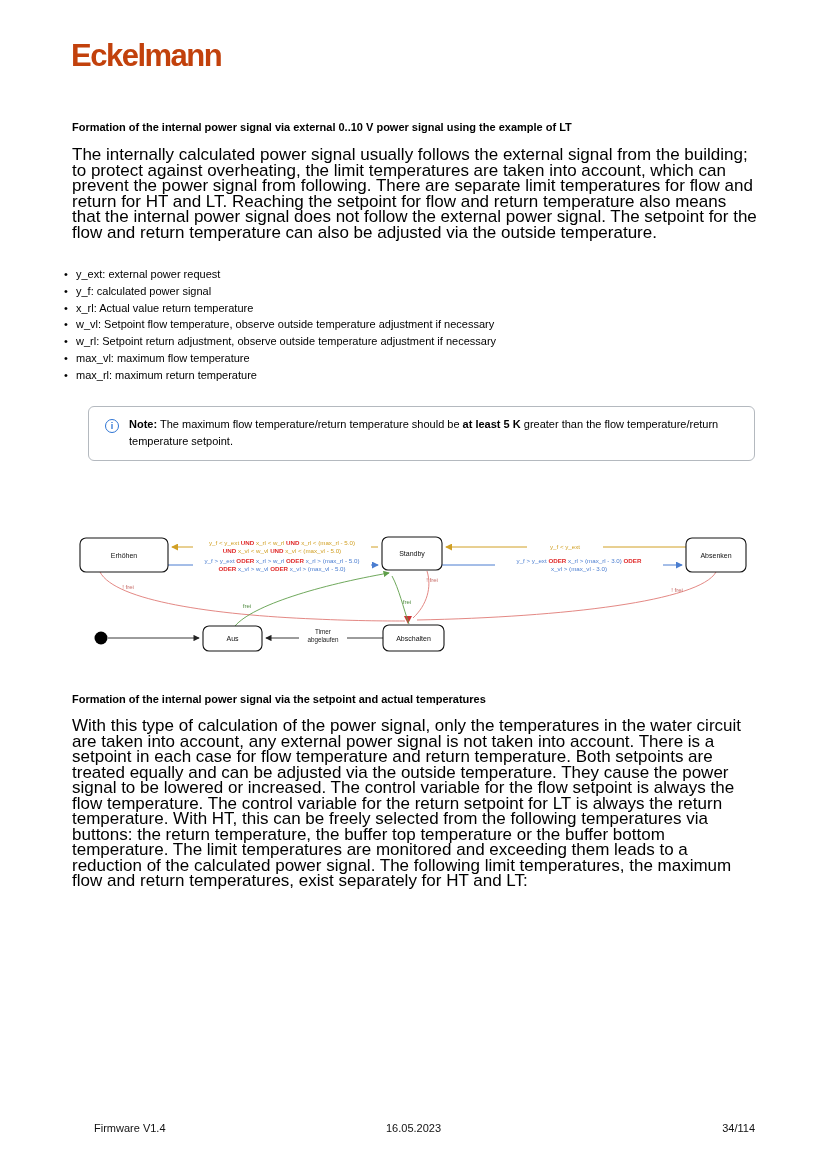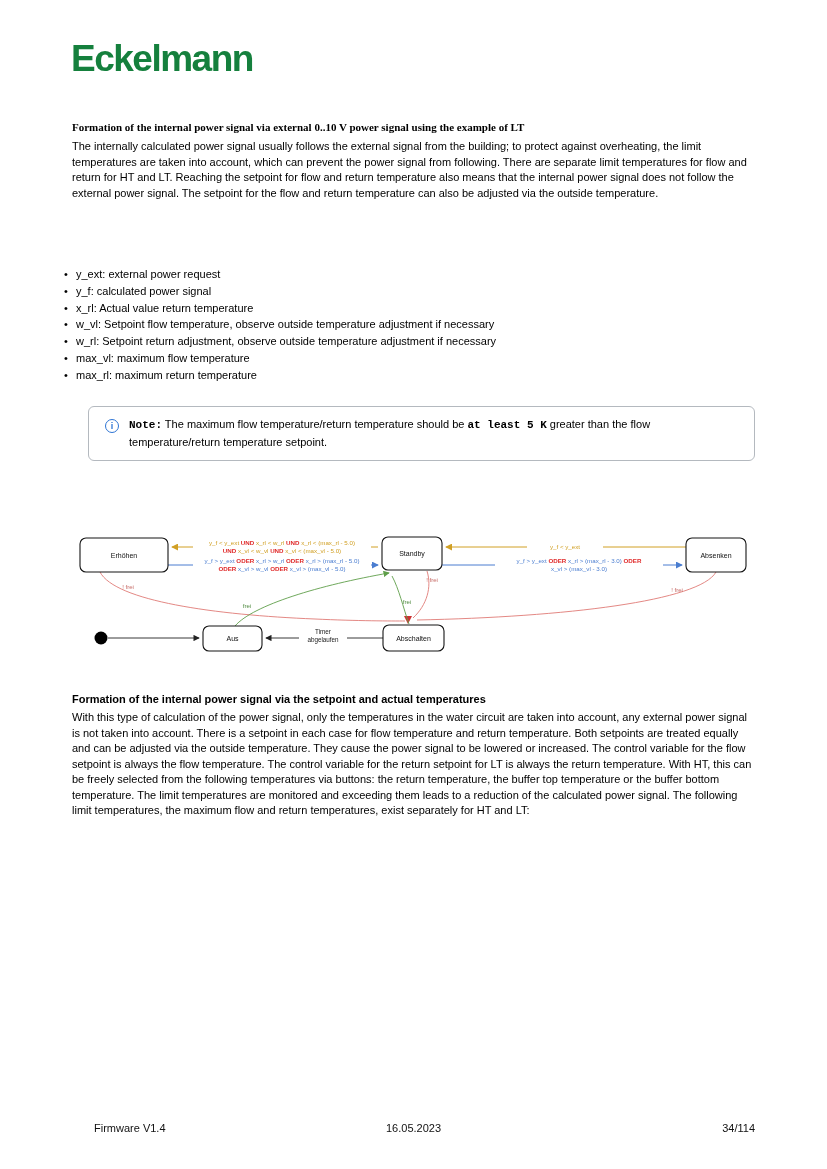--- a/index.html
+++ b/index.html
@@ -1,33 +1,33 @@
 <!DOCTYPE html>
 <html><head>
 <meta charset="utf-8">
 <style>
   html,body{margin:0;padding:0;background:#fff;}
   .page{position:relative;width:827px;height:1169px;background:#fff;
         font-family:"Liberation Sans",sans-serif;color:#000;overflow:hidden;}
-  .logo{position:absolute;left:71px;top:38px;font-size:37px;font-weight:bold;
-        color:#15803d;letter-spacing:-1.5px;}
+  .logo{position:absolute;left:71px;top:38px;font-size:31px;font-weight:bold;
+        color:#c2410c;letter-spacing:-1.5px;}
   .h-bold{position:absolute;left:72px;width:690px;font-size:11px;font-weight:bold;line-height:15px;}
-  .para{position:absolute;left:72px;width:686px;font-size:11px;line-height:15.5px;}
+  .para{position:absolute;left:72px;width:686px;font-size:17px;line-height:15.5px;margin-top:8px;}
   ul.blist{position:absolute;left:55px;width:686px;margin:0;padding:0 0 0 21px;
         font-size:11px;line-height:16.8px;list-style:none;}
   ul.blist li{position:relative;}
   ul.blist li::before{content:"\2022";position:absolute;left:-12px;font-size:11px;}
   .notebox{position:absolute;left:88px;top:406px;width:667px;height:55px;
         border:1px solid #b4b9bf;border-radius:6px;background:#fff;
         display:flex;align-items:flex-start;padding:0;box-sizing:border-box;}
   .note-icon{flex:0 0 auto;margin:12px 0 0 16px;width:12px;height:12px;border:1.4px solid #2e75d4;
         border-radius:50%;color:#2e75d4;font-size:9px;font-weight:bold;line-height:12px;
         text-align:center;}
   .note-text{margin:9px 14px 0 10px;font-size:11px;line-height:16.5px;}
-  .b{font-weight:bold;font-family:Liberation Mono, monospace;}
+  .b{font-weight:bold;}
   .diagram{position:absolute;left:75px;top:527px;}
   .footer{position:absolute;left:72px;right:72px;top:1122px;font-size:11px;color:#111;}
   .footer .fl{position:absolute;left:0;padding-left:22px;}
   .footer .fc{position:absolute;left:0;right:0;text-align:center;}
   .footer .fr{position:absolute;right:0;}
   
   svg text{font-family:"Liberation Sans",sans-serif;}
   .state-label{font-size:7px;fill:#111;text-anchor:middle;}
   .cond{font-size:6.2px;text-anchor:middle;}
   .c-or{fill:#d1a025;}
@@ -44,21 +44,21 @@
   .edge-k{stroke:#222;stroke-width:0.9;fill:none;}
   .state{fill:#fff;stroke:#141414;stroke-width:1.1;}
 </style>
 </head>
 <body>
 
 <div class="page">
 
   <div class="logo">Eckelmann</div>
 
-  <div class="h-bold" style="top:120px;font-family:Liberation Serif, serif;">Formation of the internal power signal via external 0..10 V power signal using the example of LT</div>
+  <div class="h-bold" style="top:120px;">Formation of the internal power signal via external 0..10 V power signal using the example of LT</div>
 
   <div class="para" style="top:139px;">The internally calculated power signal usually follows the external signal from the building; to protect against overheating, the limit temperatures are taken into account, which can prevent the power signal from following. There are separate limit temperatures for flow and return for HT and LT. Reaching the setpoint for flow and return temperature also means that the internal power signal does not follow the external power signal. The setpoint for the flow and return temperature can also be adjusted via the outside temperature.</div>
 
 
   <ul class="blist" style="top:266px;">
     <li>y_ext: external power request</li>
     <li>y_f: calculated power signal</li>
     <li>x_rl: Actual value return temperature</li>
     <li>w_vl: Setpoint flow temperature, observe outside temperature adjustment if necessary</li>
     <li>w_rl: Setpoint return adjustment, observe outside temperature adjustment if necessary</li>

